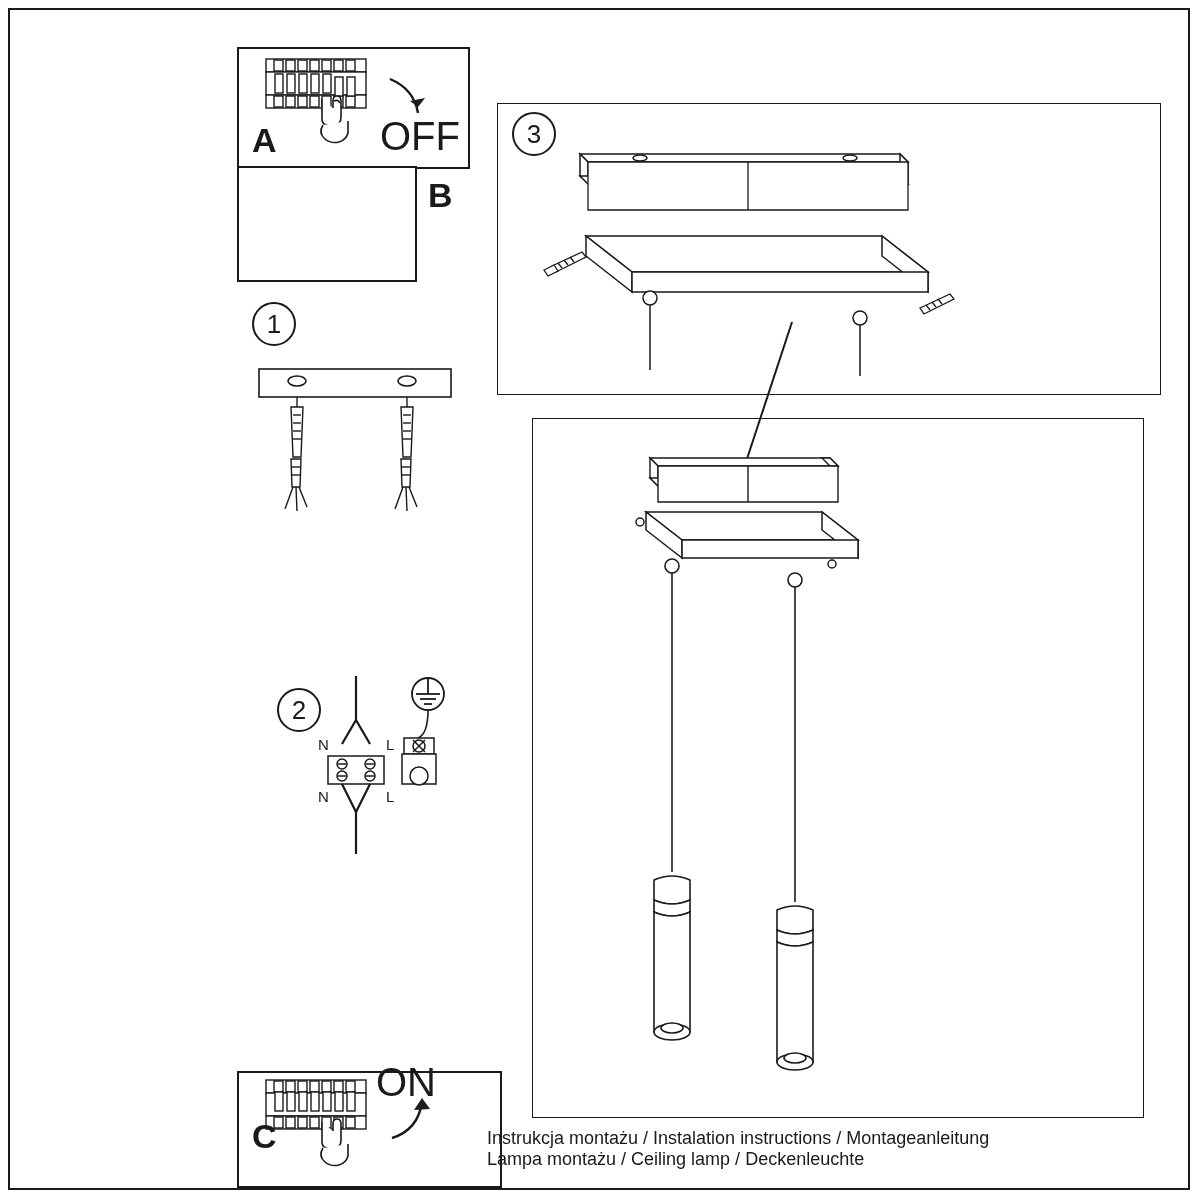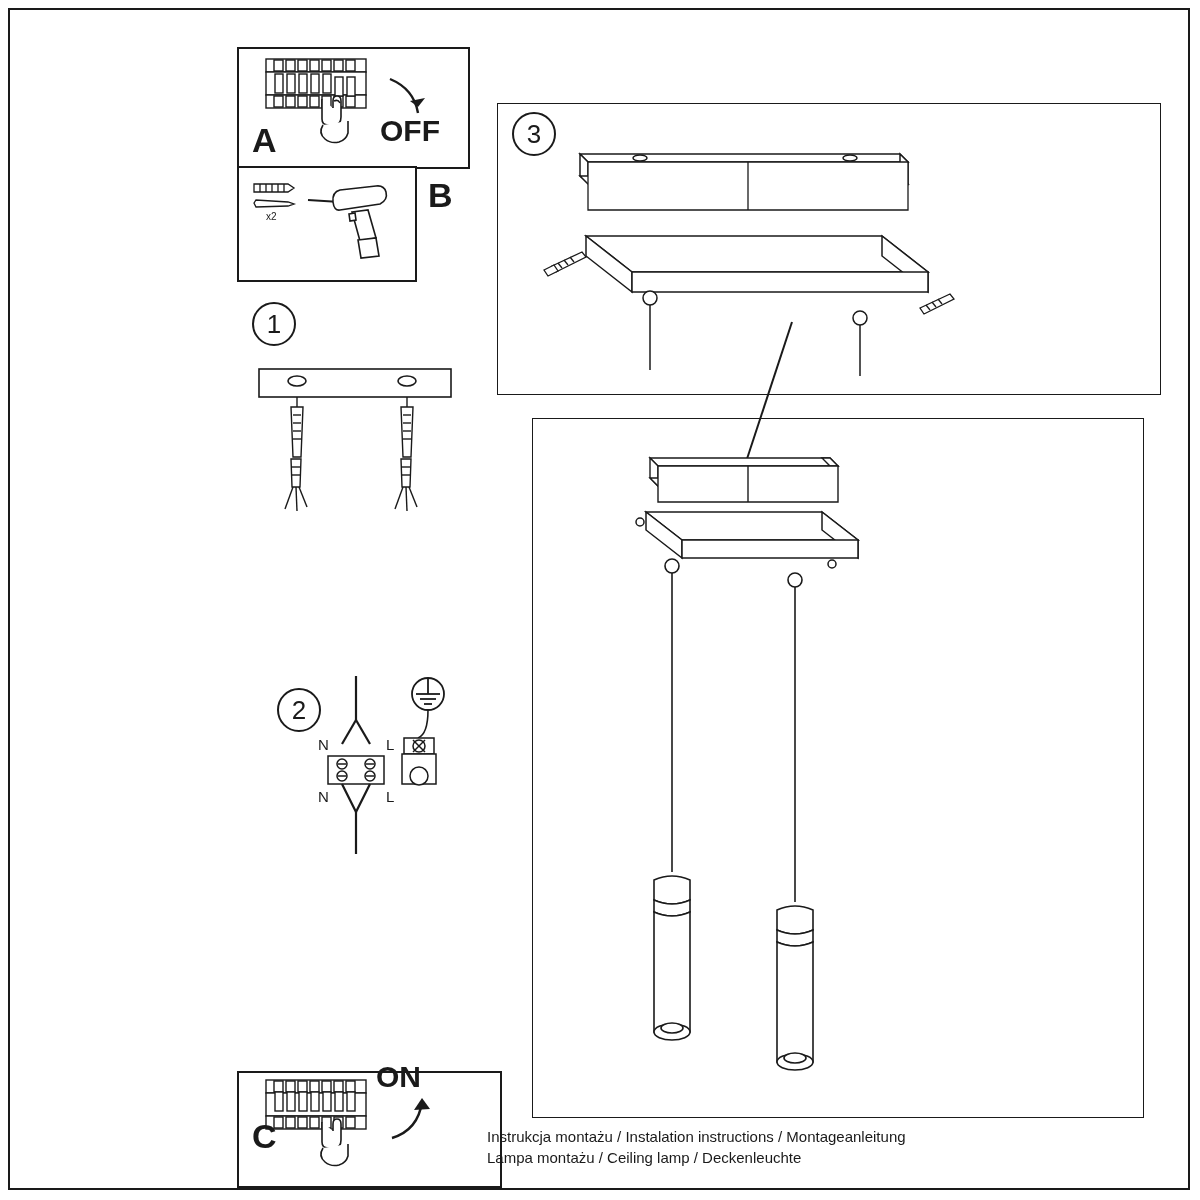--- a/index.html
+++ b/index.html
@@ -39,40 +39,40 @@
   .txt {
     position: absolute;
     color: #1a1a1a;
     white-space: nowrap;
   }
   .big-letter {
     font-size: 34px;
     font-weight: 700;
   }
   .word {
-    font-size: 30px;
-    font-weight: 700;
+    font-size: 40px;
+    font-weight: 400;
   }
   .circle-num {
     position: absolute;
     width: 44px;
     height: 44px;
     border: 2px solid #1a1a1a;
     border-radius: 50%;
     box-sizing: border-box;
     display: flex;
     align-items: center;
     justify-content: center;
     font-size: 26px;
     color: #1a1a1a;
     background: #ffffff;
   }
   .footer-line {
     position: absolute;
-    font-size: 15px;
+    font-size: 18px;
     color: #1a1a1a;
     white-space: nowrap;
   }
   svg { display: block; overflow: visible; }
   .sv { position: absolute; }
 </style>
 </head>
 <body>
 
 <div id="page">
@@ -123,51 +123,20 @@
       </g>
       <polygon points="156,52 148,46 163,43" fill="#1a1a1a"></polygon>
     </svg>
   </div>
 
   <div class="txt big-letter" style="left:252px; top:121px;">A</div>
   <div class="txt word" style="left:380px; top:114px;">OFF</div>
 
   <div class="box" style="left:237px; top:166px; width:180px; height:116px;"></div>
 
-  <div class="sv" style="left:248px; top:172px;">
-    <svg width="160" height="108" viewBox="0 0 160 108">
-
-      <g stroke="#1a1a1a" stroke-width="1.3" fill="#ffffff">
-        <path d="M6 12 l34 0 l6 4 l-6 4 l-34 0 z"></path>
-        <line x1="12" y1="12" x2="12" y2="20"></line>
-        <line x1="18" y1="12" x2="18" y2="20"></line>
-        <line x1="24" y1="12" x2="24" y2="20"></line>
-        <line x1="30" y1="12" x2="30" y2="20"></line>
-        <line x1="36" y1="12" x2="36" y2="20"></line>
-      </g>
-
-      <g stroke="#1a1a1a" stroke-width="1.3" fill="#ffffff">
-        <path d="M6 31 l2 -3 l32 2 l6 2 l-6 2 l-32 1 z"></path>
-      </g>
-      <text x="18" y="48" font-family="Liberation Sans, sans-serif" font-size="10" fill="#1a1a1a">x2</text>
-
-      <g stroke="#1a1a1a" stroke-width="1.6" fill="#ffffff">
-
-        <line x1="60" y1="28" x2="92" y2="30" stroke-width="2"></line>
-
-        <path d="M92 18 l36 -4 q8 -1 10 6 q2 8 -6 12 l-40 6 q-6 1 -7 -8 q-1 -10 7 -12 z"></path>
-
-        <path d="M104 40 l16 -2 l8 28 l-16 3 z"></path>
-
-        <path d="M110 68 l18 -2 l3 18 l-18 2 z"></path>
-
-        <path d="M101 42 l6 -1 l1 7 l-6 1 z"></path>
-      </g>
-    </svg>
-  </div>
 
   <div class="txt big-letter" style="left:428px; top:176px;">B</div>
 
   <div class="circle-num" style="left:252px; top:302px;">
     <span>1</span>
   </div>
 
   <div class="sv" style="left:255px; top:363px;">
     <svg width="230" height="175" viewBox="0 0 230 175">
 

